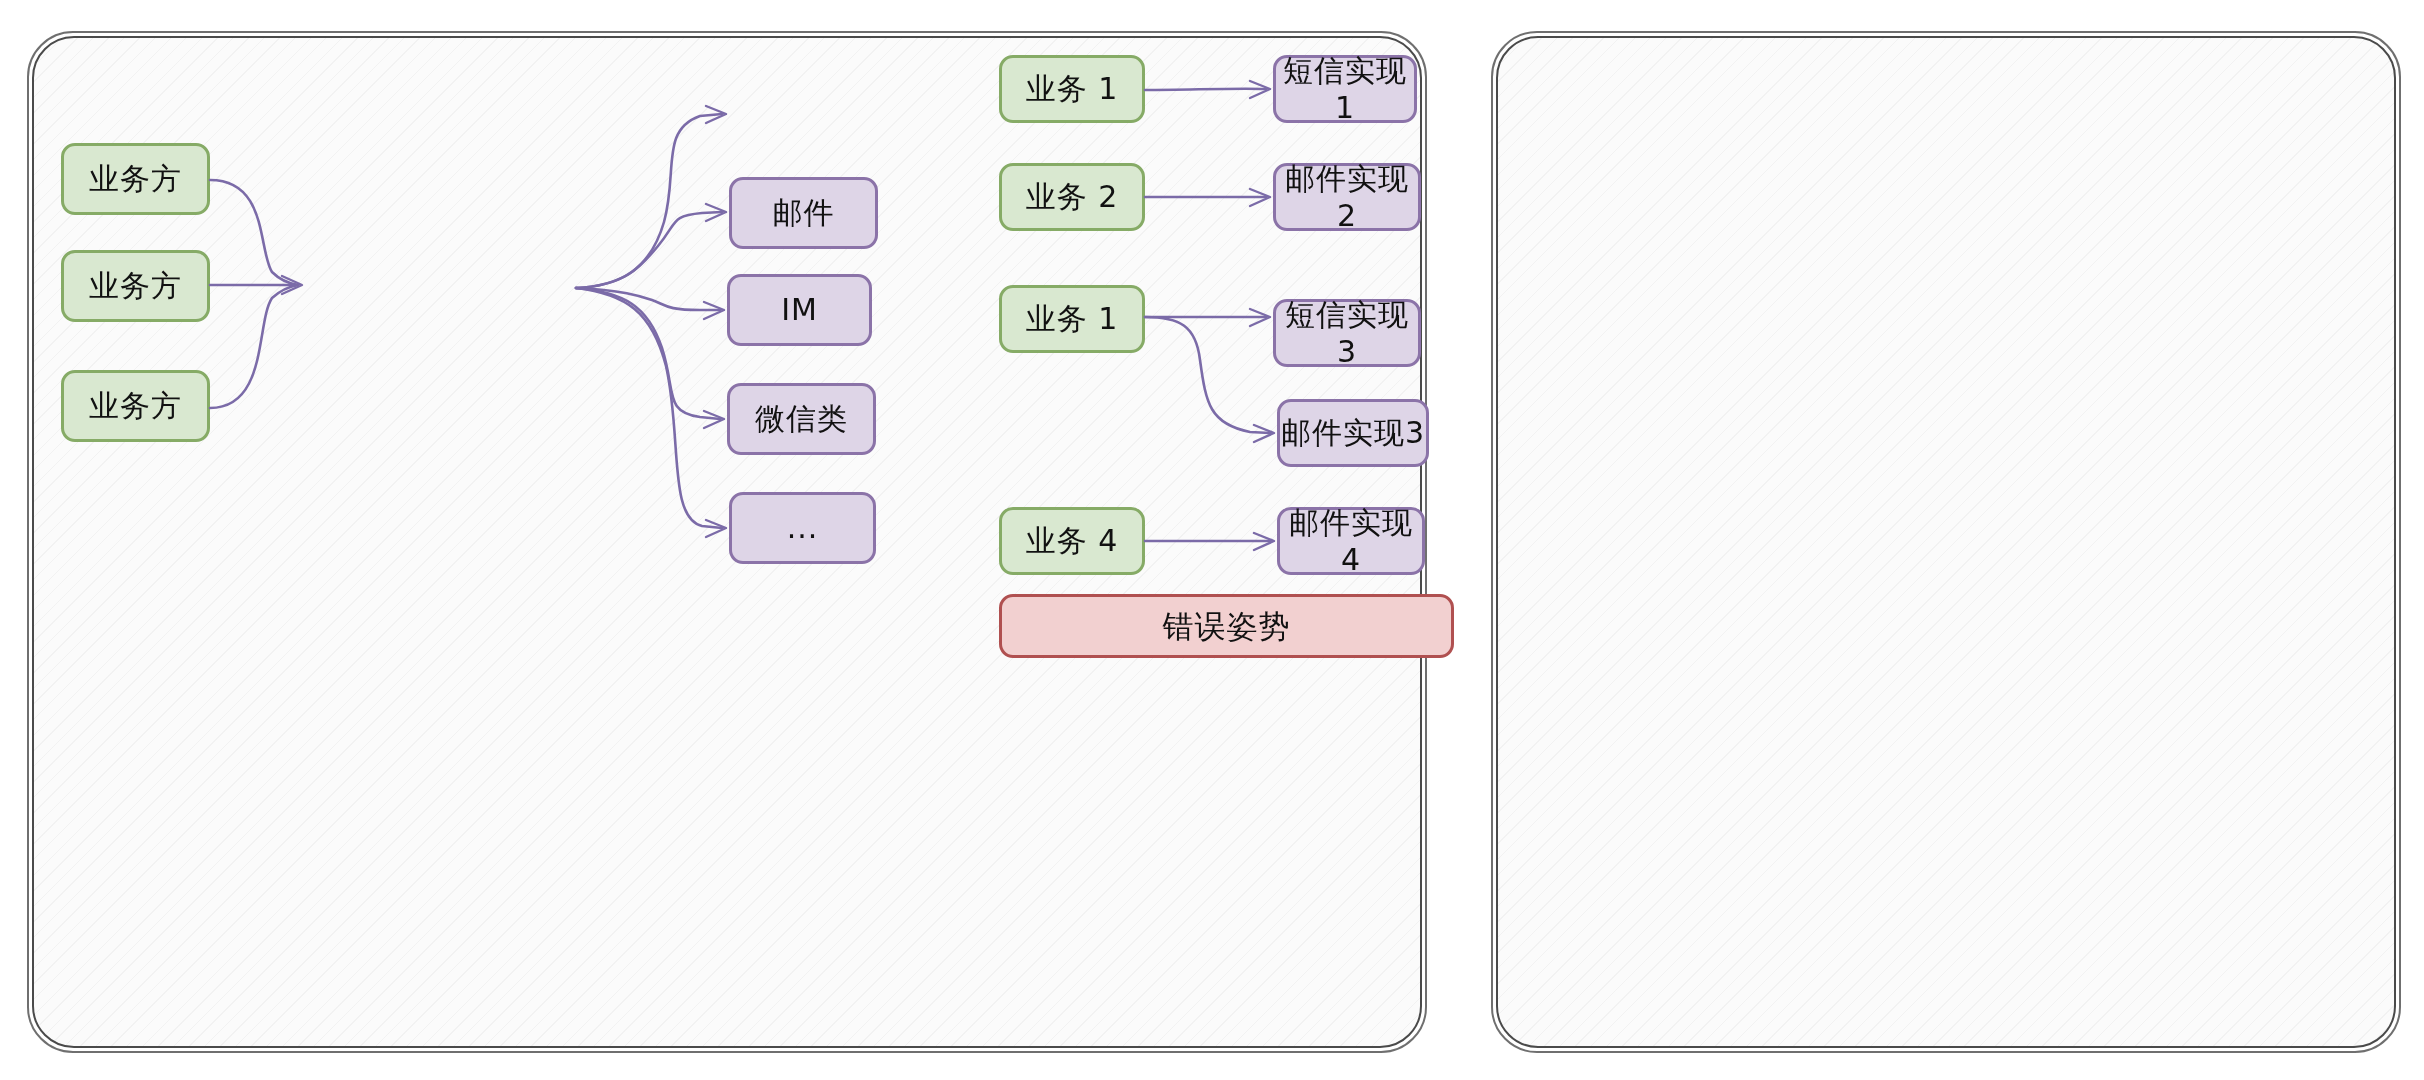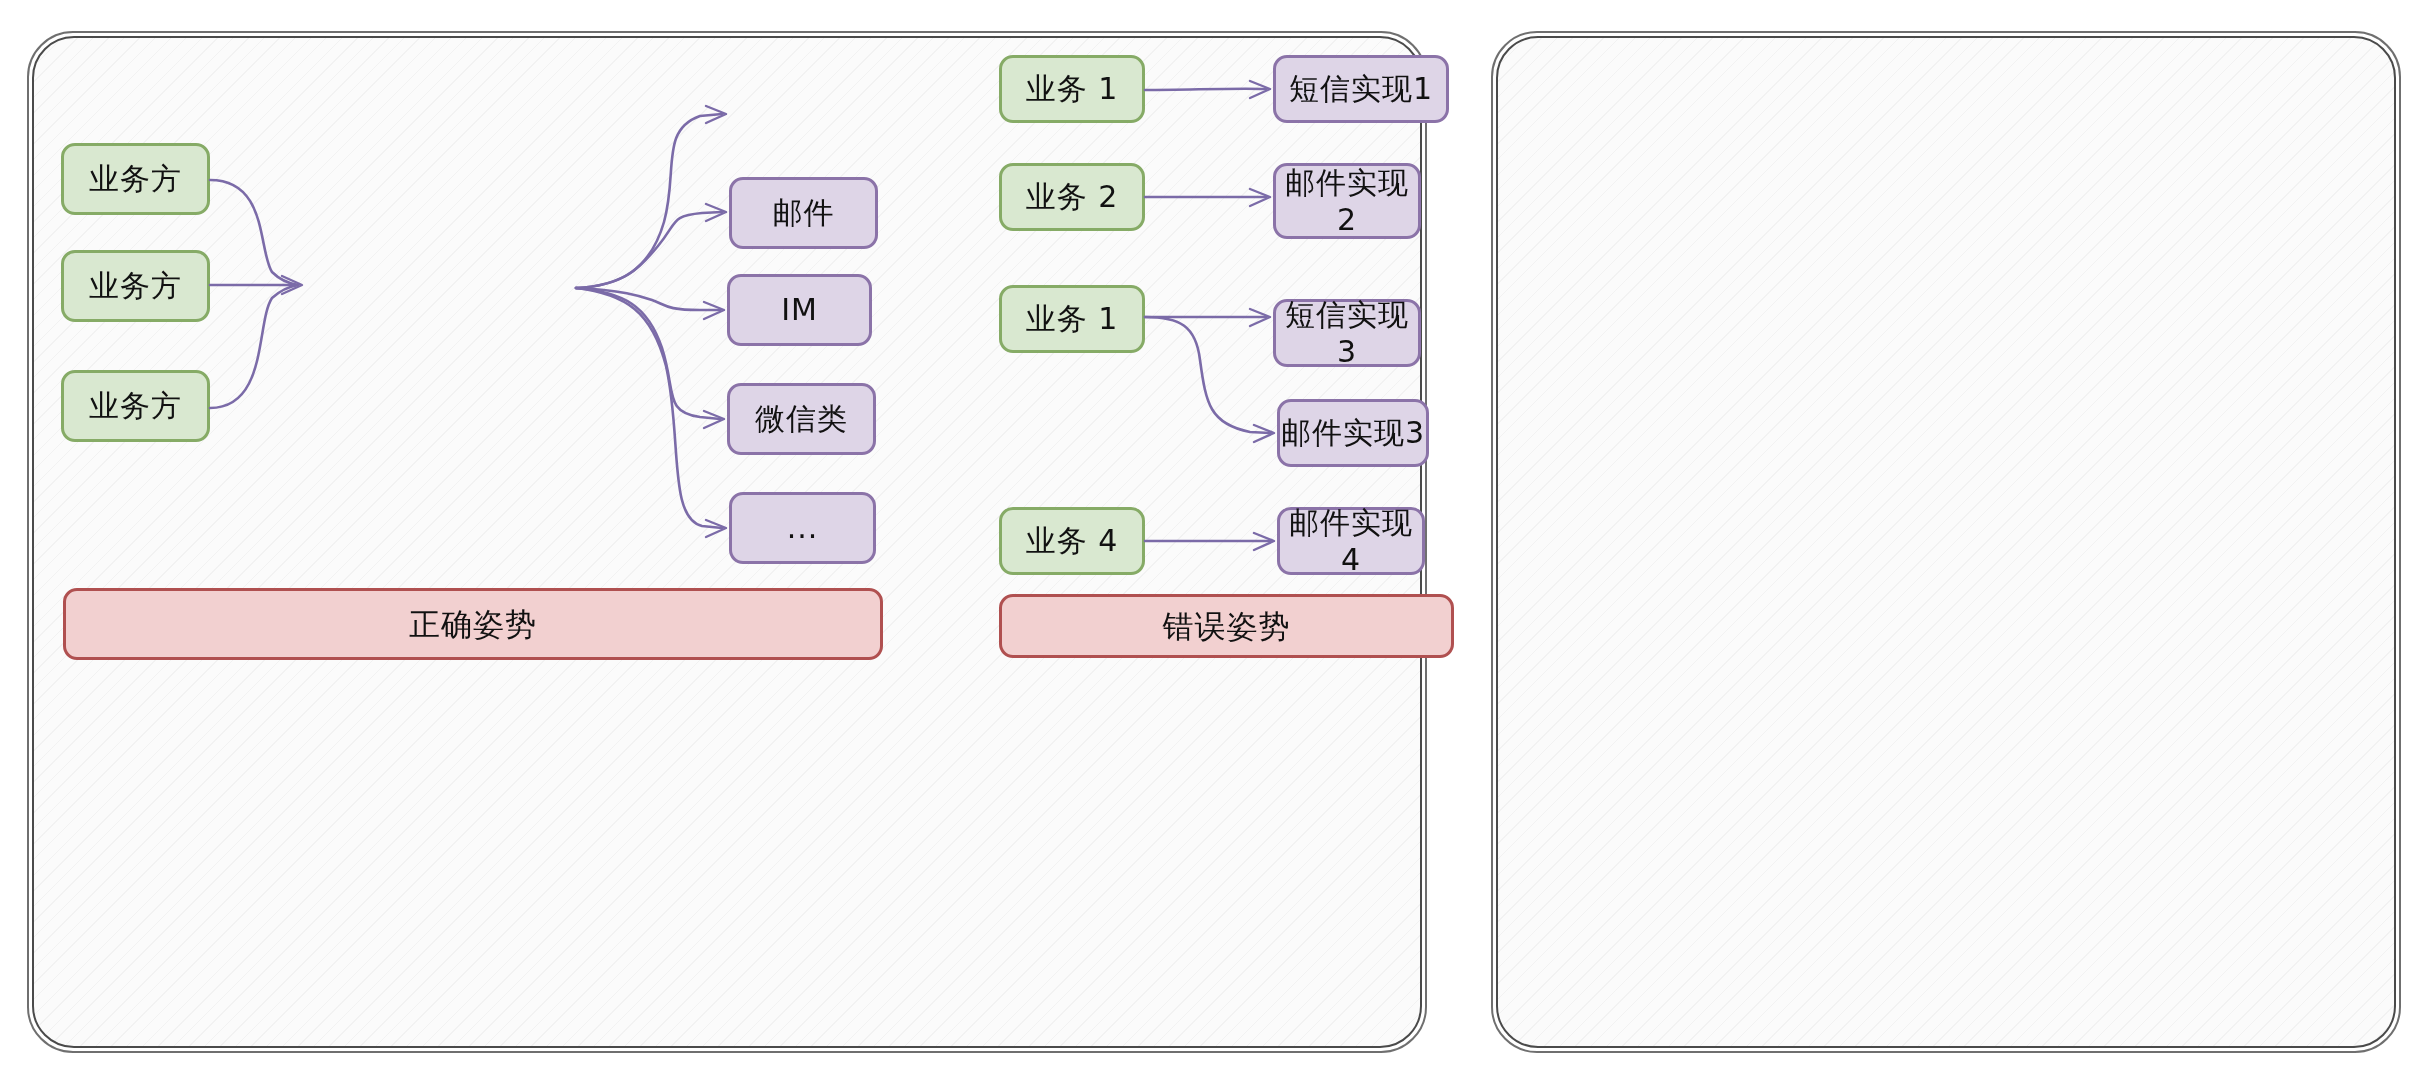--- a/index.html
+++ b/index.html
@@ -122,34 +122,33 @@
   <div class="node green" style="left:61px; top:143px; width:149px; height:72px;">业务方</div>
   <div class="node green" style="left:61px; top:250px; width:149px; height:72px;">业务方</div>
   <div class="node green" style="left:61px; top:370px; width:149px; height:72px;">业务方</div>
 
 
   <div class="node purple" style="left:729px; top:177px; width:149px; height:72px;">邮件</div>
   <div class="node purple" style="left:727px; top:274px; width:145px; height:72px;">IM</div>
   <div class="node purple" style="left:727px; top:383px; width:149px; height:72px;">微信类</div>
   <div class="node purple" style="left:729px; top:492px; width:147px; height:72px;">...</div>
 
-  <div class="node red" style="left:63px; top:588px; width:820px; height:72px;">正确姿势</div>
 
   <div class="panel" style="left:1496px; top:36px; width:900px; height:1012px;">
     <div class="edge"></div>
     <div class="edge2"></div>
   </div>
 
   <div class="node green" style="left:999px; top:55px; width:146px; height:68px;">业务 1</div>
   <div class="node green" style="left:999px; top:163px; width:146px; height:68px;">业务 2</div>
   <div class="node green" style="left:999px; top:285px; width:146px; height:68px;">业务 1</div>
   <div class="node green" style="left:999px; top:507px; width:146px; height:68px;">业务 4</div>
 
-  <div class="node purple" style="left:1273px; top:55px; width:176px; height:68px;">短信实现1</div>
-  <div class="node purple" style="left:1273px; top:163px; width:148px; height:76px;">邮件实现2</div>
+  <div class="node purple" style="left:1273px; top:55px; width:144px; height:68px;">短信实现1</div>
+  <div class="node purple" style="left:1273px; top:163px; width:148px; height:68px;">邮件实现2</div>
   <div class="node purple" style="left:1273px; top:283px; width:148px; height:68px;margin-top:16px;">短信实现3</div>
   <div class="node purple" style="left:1277px; top:399px; width:152px; height:68px;">邮件实现3</div>
   <div class="node purple" style="left:1277px; top:507px; width:148px; height:68px;">邮件实现4</div>
 
   <div class="node red" style="left:999px; top:594px; width:455px; height:64px;">错误姿势</div>
 
   <svg id="wires" viewBox="0 0 2424 1080">
 
     <path class="wire" d="M210,180 C268,180 258,250 272,272 C282,282 292,284 298,285"></path>
     <path class="wire" d="M210,285 L296,285"></path>

